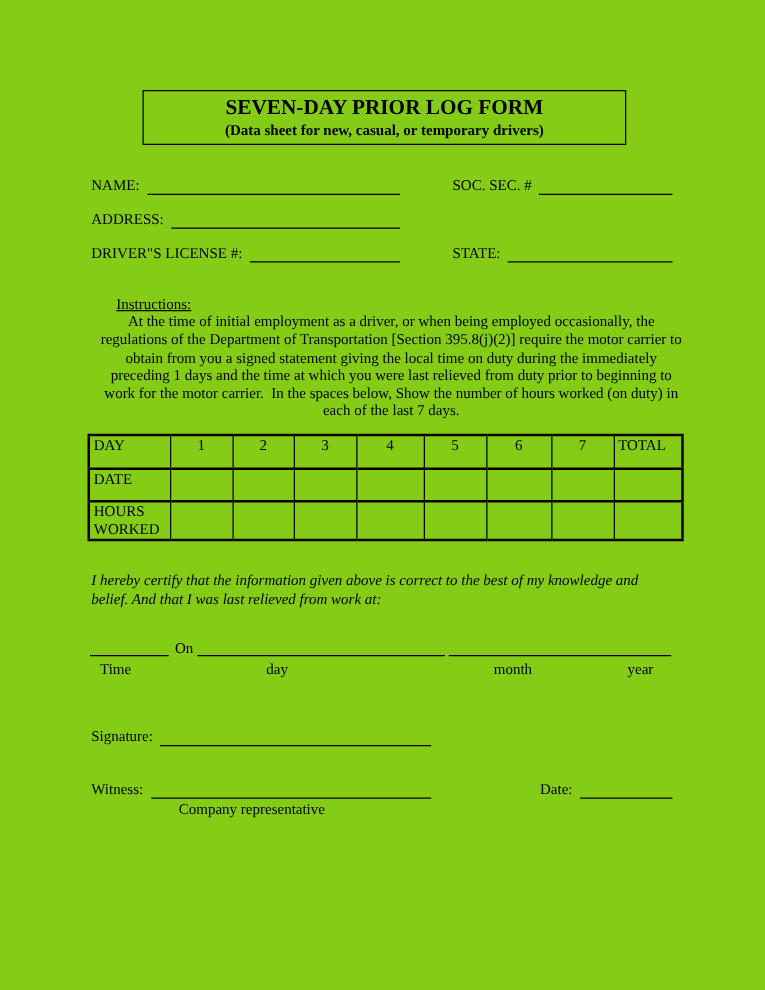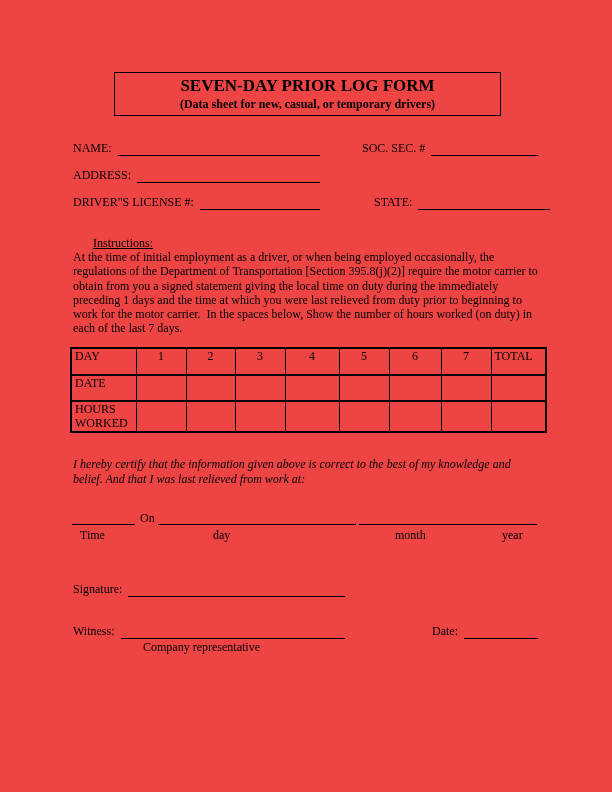--- a/index.html
+++ b/index.html
@@ -1,36 +1,36 @@
 <!DOCTYPE html>
 <html><head>
 <meta charset="utf-8">
 <style>
   html,body{margin:0;padding:0;background:#888;}
   .page{
     position:relative;width:612px;height:792px;margin:0 auto;
-    background:#ef4444;color:#000;
+    background:#84cc16;color:#000;
     font-family:"Liberation Serif","DejaVu Serif",serif;
     font-size:12px;overflow:hidden;
   }
   
   .title-box{
     position:absolute;left:114px;top:72px;width:385px;height:39px;
     border:1.5px solid #000;text-align:center;padding-top:3px;
   }
   .title{font-size:17px;font-weight:bold;white-space:nowrap;}
   .subtitle{font-size:12px;font-weight:bold;margin-top:1px;white-space:nowrap;}
   
   .frow{position:absolute;display:flex;align-items:flex-end;height:15px;justify-content:space-between;}
   .flabel{white-space:nowrap;line-height:15px;}
   .fill{flex:1;border-bottom:1.3px solid #000;margin-left:6px;height:13px;}
   
   .instructions{position:absolute;left:73px;top:236px;width:480px;line-height:14.2px;}
   .ins-head{text-decoration:underline;margin-left:20px;}
-  .ins-line{white-space:pre;}
+  .ins-line{white-space:pre;text-align:center;}
   
   .logtable{
     position:absolute;left:70px;top:347px;width:475px;
     border-collapse:collapse;table-layout:fixed;font-size:12px;
     border:2px solid #000;
   }
   .logtable td{
     border-left:1.3px solid #000;border-right:1.3px solid #000;
     border-top:2px solid #000;border-bottom:2px solid #000;
     padding:1px 3px;vertical-align:top;line-height:13.5px;
@@ -62,21 +62,21 @@
     <span class="fill"></span>
   </div>
   <div class="frow" style="left:73px;top:168px;width:247px;">
     <span class="flabel">ADDRESS:</span>
     <span class="fill"></span>
   </div>
   <div class="frow" style="left:73px;top:195px;width:247px;">
     <span class="flabel">DRIVER"S LICENSE #:</span>
     <span class="fill"></span>
   </div>
-  <div class="frow" style="left:362px;top:195px;width:176px;margin-left:12px;">
+  <div class="frow" style="left:362px;top:195px;width:176px;">
     <span class="flabel">STATE:</span>
     <span class="fill"></span>
   </div>
 
   <div class="instructions">
     <div><span class="ins-head">Instructions:</span></div>
     <div class="ins-line">At the time of initial employment as a driver, or when being employed occasionally, the</div>
     <div class="ins-line">regulations of the Department of Transportation [Section 395.8(j)(2)] require the motor carrier to</div>
     <div class="ins-line">obtain from you a signed statement giving the local time on duty during the immediately</div>
     <div class="ins-line">preceding 1 days and the time at which you were last relieved from duty prior to beginning to</div>

